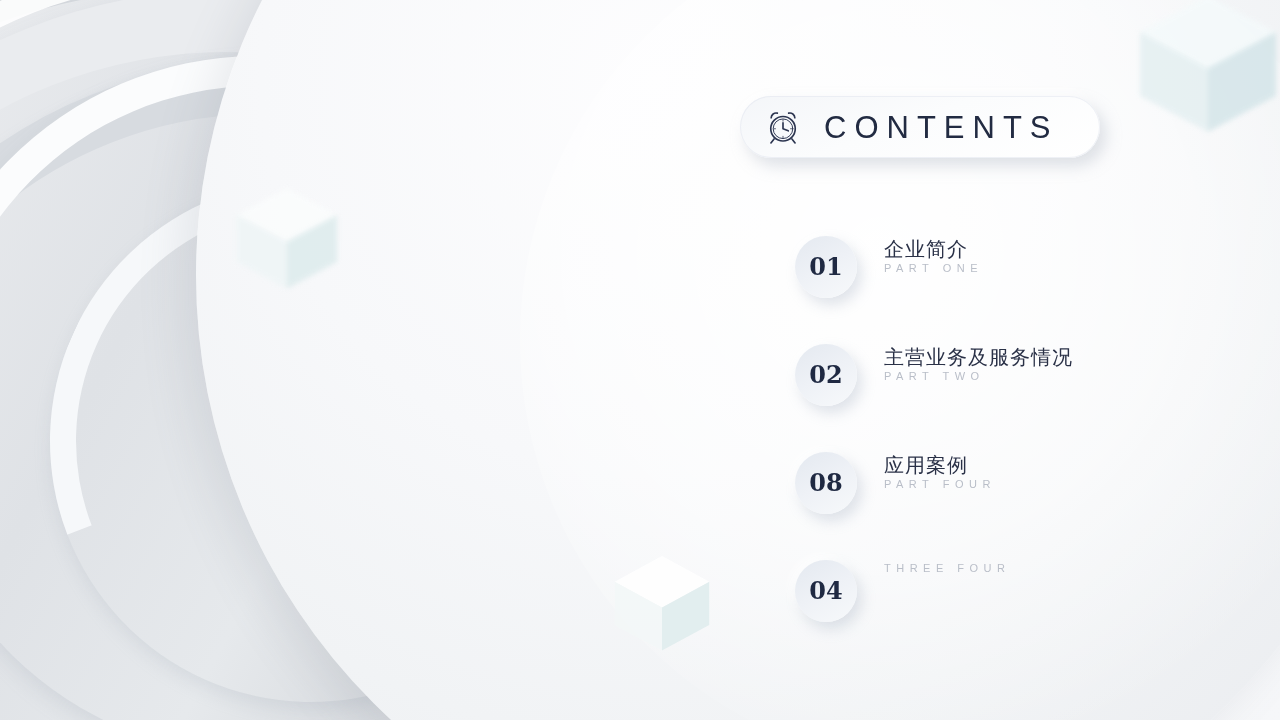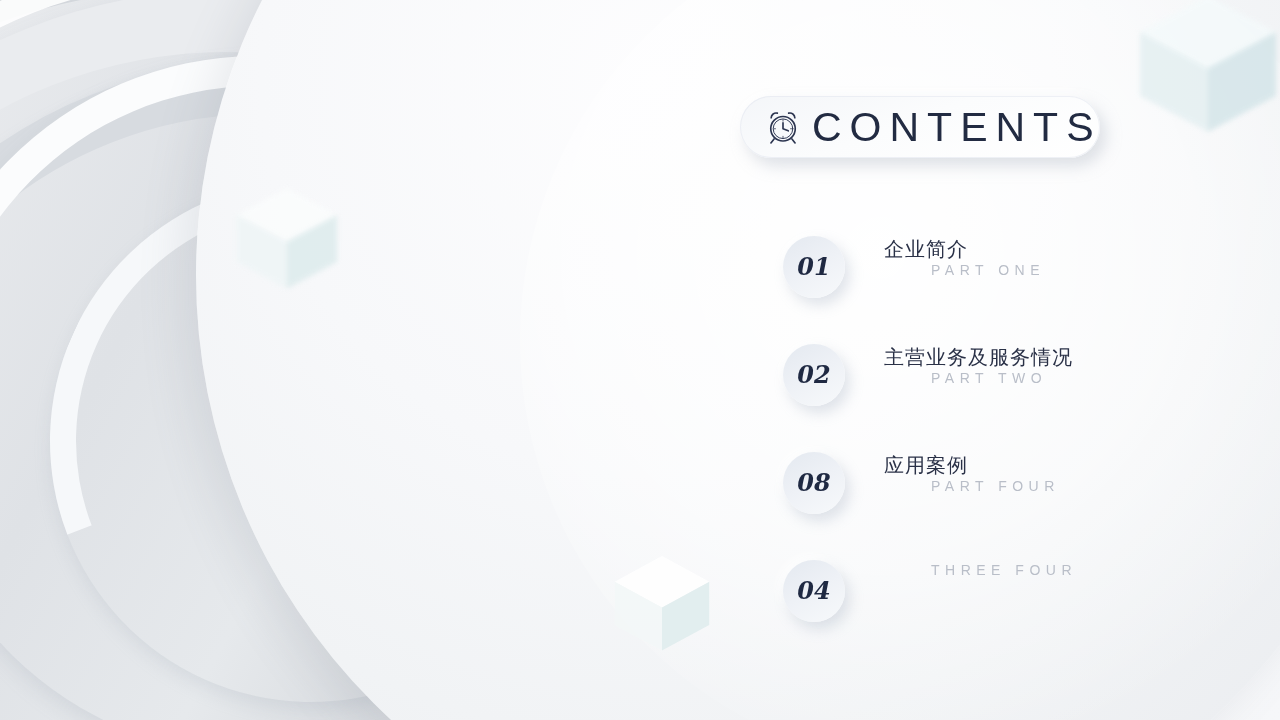--- a/index.html
+++ b/index.html
@@ -107,55 +107,54 @@
     padding-left: 22px;
     box-sizing: border-box;
   }
   .pill-icon {
     width: 42px;
     height: 42px;
     flex: 0 0 auto;
     display: block;
   }
   .pill-title {
-    margin-left: 8px;
-    font-size: 41px;
+    margin-left: 20px;
+    font-size: 31px;
     letter-spacing: 8px;
     color: #222b42;
     font-weight: 400;
     line-height: 1;
     white-space: nowrap;
   }
 
   
   .toc {
     position: absolute;
     left: 779px;
     top: 236px;
     width: 470px;
   }
   .toc-item {
     position: relative;
     height: 108px;
   }
   .num-circle {
     position: absolute;
-    left: 4px;
+    left: 16px;
     top: 0;
     width: 62px;
     height: 62px;
     border-radius: 50%;
     background: linear-gradient(150deg, #e4e9f0 0%, #eef1f6 48%, #f7f9fb 100%);
     box-shadow:
        5px 7px 14px rgba(160,172,190,0.32),
       -4px -4px 11px rgba(255,255,255,0.9);
     display: flex;
     align-items: center;
     justify-content: center;
-    font-style: italic;
   }
   .num-text {
     font-family: "DejaVu Serif", "Liberation Serif", serif;
     font-size: 24px;
     font-weight: bold;
     color: #1f2942;
     letter-spacing: 0px;
     line-height: 1;
   }
   .toc-text {
@@ -166,26 +165,25 @@
   .toc-cn {
     font-size: 20px;
     color: #2a3147;
     letter-spacing: 1px;
     line-height: 1.2;
     white-space: nowrap;
     font-weight: 400;
   }
   .toc-en {
     margin-top: 1px;
-    font-size: 14px;
+    font-size: 11px;
     color: #b9bec8;
     letter-spacing: 5.5px;
     line-height: 1.2;
     white-space: nowrap;
-    margin-left: 47px;
   }
 </style>
 </head>
 <body>
 
 <div id="slide">
 
   <div class="bg-base"></div>
 
   <div class="ringwrap">

